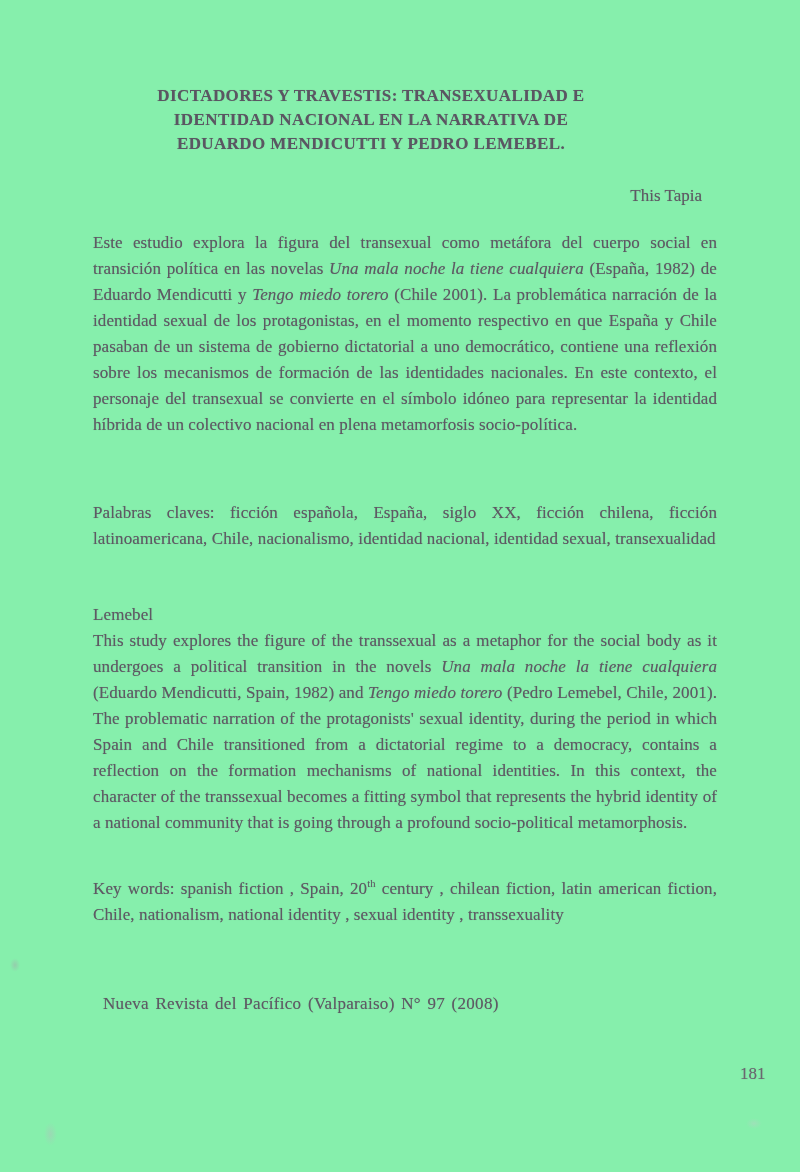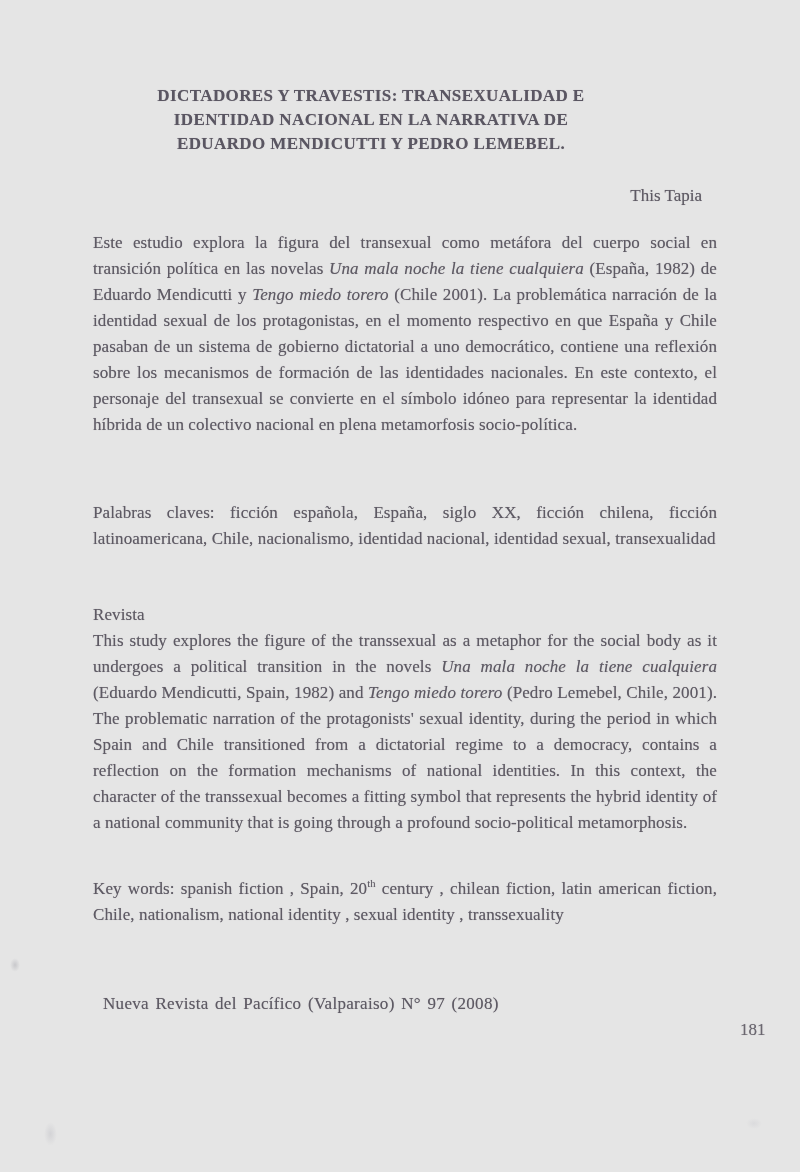--- a/index.html
+++ b/index.html
@@ -1,20 +1,20 @@
 <!DOCTYPE html>
 <html><head>
 <meta charset="utf-8">
 <style>
   html, body { margin: 0; padding: 0; background: #ffffff; }
   .page {
     position: relative;
     width: 800px;
     height: 1172px;
-    background: #e5e5e5;
+    background: #86efac;
     overflow: hidden;
     font-family: "Liberation Serif", "DejaVu Serif", serif;
     color: #5e5a64;
     text-shadow: 0 0 0.7px rgba(95, 91, 101, 0.55);
   }
   .title {
     position: absolute;
     left: 88px;
     top: 84px;
     width: 566px;
@@ -49,21 +49,21 @@
     position: absolute;
     left: 103px;
     top: 994px;
     font-size: 17px;
     letter-spacing: 0.3px;
     word-spacing: 2px;
   }
   .pageno {
     position: absolute;
     left: 740px;
-    top: 1020px;
+    top: 1064px;
     font-size: 17px;
     color: #6b6770;
   }
   i { font-style: italic; margin-top: 33px; }
   sup { font-size: 0.62em; vertical-align: super; line-height: 0; }
   .artifact {
     position: absolute;
     border-radius: 50%;
     pointer-events: none;
   }
@@ -89,21 +89,21 @@
 
   <div class="block" id="resumen">
     <div><span>Este estudio explora la figura del transexual como metáfora del cuerpo social en transición política en las novelas </span><i>Una mala noche la tiene cualquiera</i><span> (España, 1982) de Eduardo Mendicutti y </span><i>Tengo miedo torero</i><span> (Chile 2001). La problemática narración de la identidad sexual de los protagonistas, en el momento respectivo en que España y Chile pasaban de un sistema de gobierno dictatorial a uno democrático, contiene una reflexión sobre los mecanismos de formación de las identidades nacionales. En este contexto, el personaje del transexual se convierte en el símbolo idóneo para representar la identidad híbrida de un colectivo nacional en plena metamorfosis socio-política.</span></div>
   </div>
 
   <div class="block" id="palabras">
     <div><span>Palabras claves: ficción española, España, siglo XX, ficción chilena, ficción latinoamericana, Chile, nacionalismo, identidad nacional, identidad sexual, transexualidad</span></div>
   </div>
 
   <div class="block" id="abstract">
-    <div class="heading">Revista</div>
+    <div class="heading">Lemebel</div>
     <div><span>This study explores the figure of the transsexual as a metaphor for the social body as it undergoes a political transition in the novels </span><i>Una mala noche la tiene cualquiera</i><span> (Eduardo Mendicutti, Spain, 1982) and </span><i>Tengo miedo torero</i><span> (Pedro Lemebel, Chile, 2001). The problematic narration of the protagonists' sexual identity, during the period in which Spain and Chile transitioned from a dictatorial regime to a democracy, contains a reflection on the formation mechanisms of national identities. In this context, the character of the transsexual becomes a fitting symbol that represents the hybrid identity of a national community that is going through a profound socio-political metamorphosis.</span></div>
   </div>
 
   <div class="block" id="keywords">
     <div><span>Key words: spanish fiction , Spain, 20</span><sup>th</sup><span> century , chilean fiction, latin american fiction, Chile, nationalism, national identity , sexual identity , transsexuality</span></div>
   </div>
 
   <div class="footer">Nueva Revista del Pacífico (Valparaiso)  N° 97 (2008)</div>
 
   <div class="pageno">181</div>

